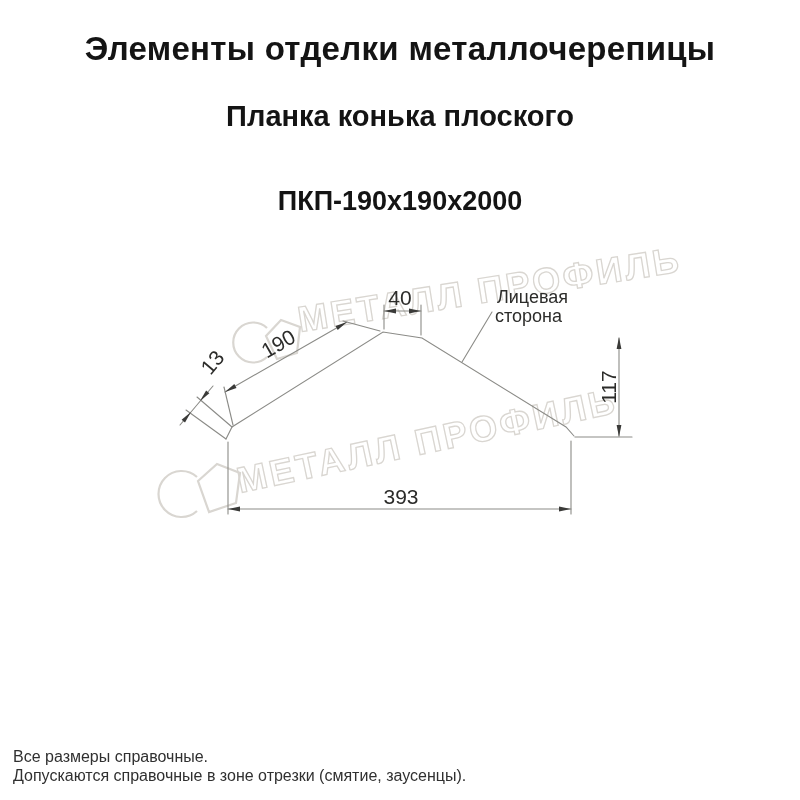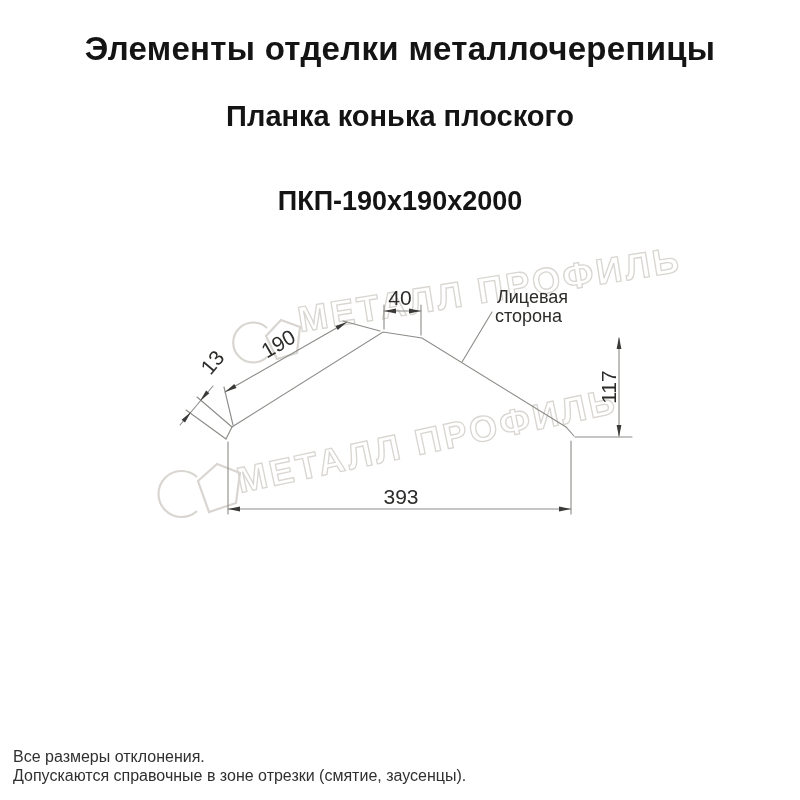--- a/index.html
+++ b/index.html
@@ -82,17 +82,17 @@
       <text class="dim-text" x="282" y="350" text-anchor="middle" transform="rotate(-30 282 350)">190</text>
       <text class="dim-text" x="218" y="367" text-anchor="middle" transform="rotate(-50 218 367)">13</text>
       <text class="dim-text" x="616" y="387" text-anchor="middle" transform="rotate(-90 616 387)">117</text>
       <text class="dim-text" x="401" y="504" text-anchor="middle">393</text>
       <text class="note-text" x="497" y="303">Лицевая</text>
       <text class="note-text" x="495" y="322">сторона</text>
     </g>
   </svg>
 
   <div class="footer">
-    <div>Все размеры отклонения.</div>
+    <div>Все размеры справочные.</div>
     <div>Допускаются справочные в зоне отрезки (смятие, заусенцы).</div>
   </div>
 
 </div>
 
 </body></html>

